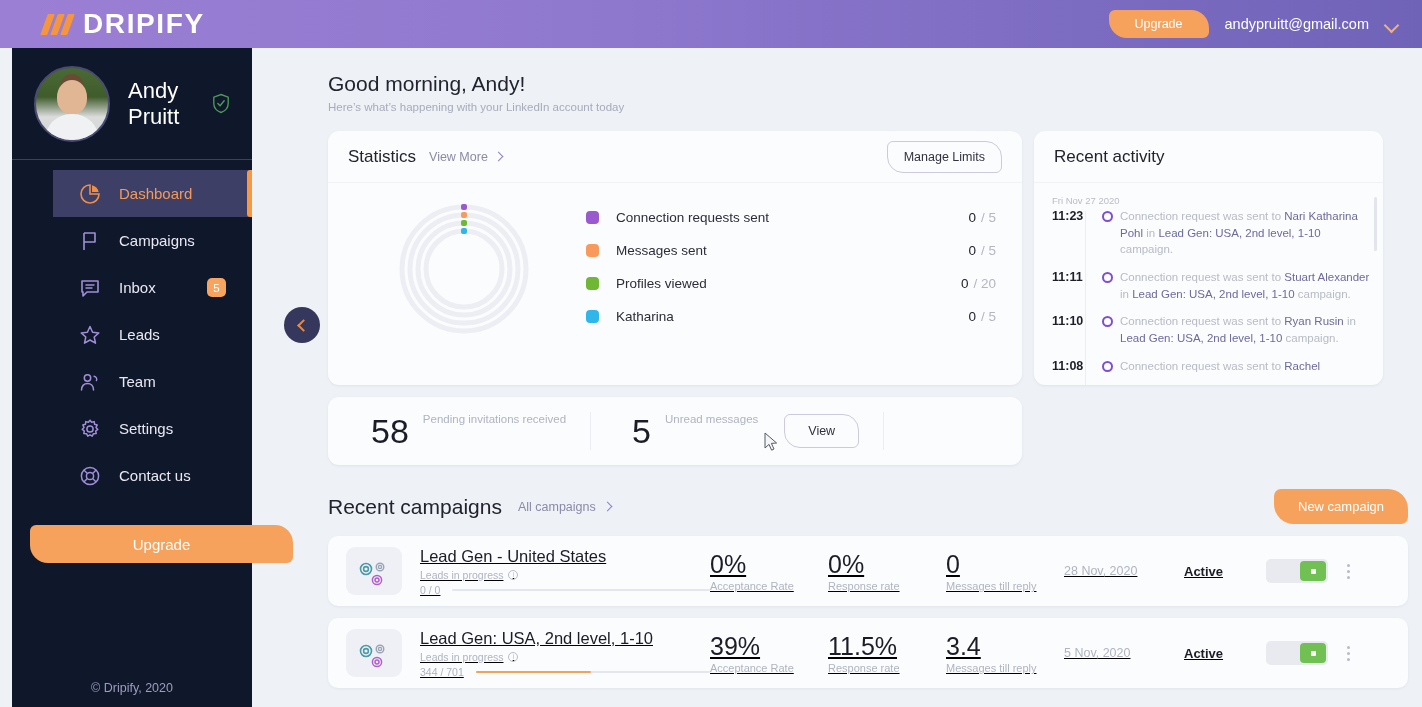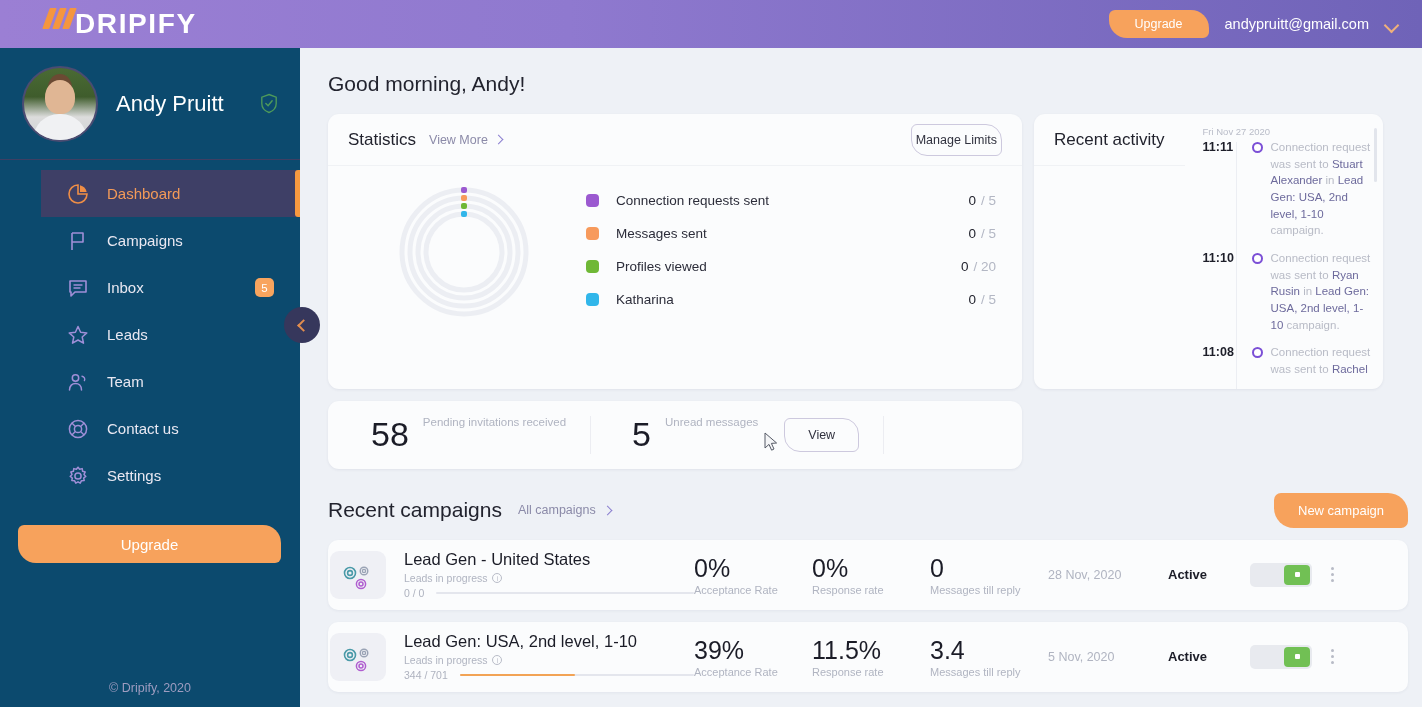--- a/index.html
+++ b/index.html
@@ -11,21 +11,21 @@
   }
   body { position: relative; }
 
   
   .topbar {
     position: absolute; top: 0; left: 0; width: 1422px; height: 48px;
     background: linear-gradient(90deg, #9b7fd4 0%, #8f79cf 40%, #6f63b8 100%);
     display: flex; align-items: center;
     z-index: 30;
   }
-  .logo { display: flex; margin-left: 44px; gap: 4px; }
+  .logo { display: flex; align-items: center; margin-left: 44px; gap: 12px; }
   .logo-bars { display: flex; gap: 3px; transform: skewX(-20deg); }
   .logo-bars i { display: block; width: 7px; height: 21px; background: #f5963f; border-radius: 1px; }
   .logo-bars i:nth-child(1) { height: 21px; }
   .logo-text {
     color: #ffffff; font-size: 28px; font-weight: bold; letter-spacing: 1.6px;
   }
   .topbar-right {
     margin-left: auto; display: flex; align-items: center; gap: 16px; margin-right: 24px;
   }
   .upgrade-top {
@@ -39,22 +39,22 @@
   }
   .chev-down::before {
     content: ""; position: absolute; left: 1px; top: 2px;
     width: 9px; height: 9px;
     border-right: 2px solid #f0b07a; border-bottom: 2px solid #f0b07a;
     transform: rotate(45deg);
   }
 
   
   .sidebar {
-    position: absolute; top: 48px; left: 0; width: 300px; height: 659px;
-    background: #0c4a6e; z-index: 20;
+    position: absolute; top: 48px; left: 12px; width: 240px; height: 659px;
+    background: #0f172a; z-index: 20;
   }
   .profile {
     height: 112px; display: flex; align-items: center; padding: 0 22px;
     border-bottom: 1px solid #3e3f63;
   }
   .avatar {
     width: 76px; height: 76px; border-radius: 50%;
     background:
       radial-gradient(circle at 50% 38%, #e8c3a4 0%, #e8c3a4 24%, transparent 25%),
       linear-gradient(180deg, #4a6b34 0%, #3f5c2c 40%, #dcdcdc 68%, #cfd3d6 100%);
@@ -143,34 +143,34 @@
     color: #8b8aa8; font-size: 12.5px; cursor: pointer;
   }
   .chev-r {
     width: 7px; height: 7px;
     border-right: 1.6px solid #8b7fd0; border-top: 1.6px solid #8b7fd0;
     transform: rotate(45deg);
   }
   .manage-limits {
     margin-left: auto; border: 1px solid #cdc9de; background: transparent;
     color: #31323f; font-size: 12.5px; font-family: "Liberation Sans", sans-serif;
-    padding: 8px 4px; border-radius: 6px 16px 6px 16px; cursor: pointer;
+    padding: 8px 16px; border-radius: 6px 16px 6px 16px; cursor: pointer;
   }
   .stats-body { display: flex; align-items: center; padding: 14px 20px 20px 20px; }
   .donut { width: 152px; height: 140px; margin-left: 40px; flex: none; }
   .legend { flex: 1; margin-left: 46px; margin-right: 6px; }
   .legend-row {
     display: flex; align-items: center; height: 33px; font-size: 13.5px; color: #2c2d3a;
   }
   .legend-dot { width: 13px; height: 13px; border-radius: 4px; margin-right: 17px; flex: none; }
   .legend-label { flex: 1; }
   .legend-val { color: #1d1e29; font-size: 13.5px; }
   .legend-max { color: #b3b7c4; font-size: 13.5px; }
 
-  .activity-card { width: 349px; display: flex; flex-direction: row; }
+  .activity-card { width: 349px; display: flex; flex-direction: column; }
   .activity-head {
     height: 52px; display: flex; align-items: center; padding: 0 20px;
     border-bottom: 1px solid #f0f2f5; font-size: 17px; color: #22232e;
   }
   .activity-list {
     flex: 1; padding: 12px 10px 0 18px; position: relative; overflow: hidden;
   }
   .act-date { font-size: 9.5px; color: #b9bcc8; margin-bottom: 2px; }
   .act-item { display: flex; margin-bottom: 11px; position: relative; }
   .act-time { font-size: 12.5px; color: #1d1e29; font-weight: bold; width: 42px; flex: none; padding-top: 1px; }
@@ -214,21 +214,21 @@
     color: #8b8aa8; font-size: 12.5px; cursor: pointer;
   }
   .new-camp {
     margin-left: auto; background: #f7a25c; color: #ffffff; border: none;
     font-size: 13px; font-family: "Liberation Sans", sans-serif;
     padding: 10px 24px; border-radius: 7px 20px 7px 20px; cursor: pointer;
   }
   .camp-row {
     height: 70px; background: #fbfcfd; border-radius: 10px;
     box-shadow: 0 1px 3px rgba(40,45,80,.06);
-    margin-top: 12px; display: flex; align-items: center; padding: 0 2px;
+    margin-top: 12px; display: flex; align-items: center; padding: 0 18px; text-decoration: underline;
   }
   .gears { width: 56px; height: 48px; background: #eff0f5; border-radius: 9px; flex: none; }
   .camp-info { margin-left: 18px; width: 290px; flex: none; }
   .camp-name { font-size: 16.5px; color: #1b1c27; }
   .camp-sub { font-size: 10.5px; color: #b0b4c1; display: flex; align-items: center; gap: 5px; margin-top: 3px; }
   .info-i {
     width: 10px; height: 10px; border-radius: 50%; border: 1px solid #b9bcc8;
     font-size: 7px; color: #b9bcc8; display: inline-flex;
     align-items: center; justify-content: center; line-height: 1;
   }
@@ -326,48 +326,49 @@
       <svg class="ic" viewBox="0 0 22 22">
         <circle cx="8.5" cy="7" r="3.2" fill="none" stroke="#a08fd8" stroke-width="1.5"></circle>
         <path d="M2.5 19 C2.5 14.8 5.2 12.4 8.5 12.4 C11.8 12.4 14.5 14.8 14.5 19" fill="none" stroke="#a08fd8" stroke-width="1.5" stroke-linecap="round"></path>
         <path d="M15 5.2 C17.2 5.6 18.4 7.8 17.4 9.6" fill="none" stroke="#a08fd8" stroke-width="1.4" stroke-linecap="round"></path>
       </svg>
       <span class="nav-label">Team</span>
     </div>
 
     <div class="nav-item">
       <svg class="ic" viewBox="0 0 22 22">
+        <circle cx="11" cy="11" r="3.1" fill="none" stroke="#a08fd8" stroke-width="1.5"></circle>
+        <path d="M11 2.2 L12.6 4.3 L15.2 3.6 L15.6 6.3 L18.2 7 L17 9.4 L18.8 11.4 L16.7 13 L17.2 15.6 L14.5 15.7 L13.2 18.1 L11 16.8 L8.8 18.1 L7.5 15.7 L4.8 15.6 L5.3 13 L3.2 11.4 L5 9.4 L3.8 7 L6.4 6.3 L6.8 3.6 L9.4 4.3 Z" fill="none" stroke="#a08fd8" stroke-width="1.5" stroke-linejoin="round"></path>
+      </svg>
+      <span class="nav-label">Settings</span>
+    </div>
+
+    <div class="nav-item">
+      <svg class="ic" viewBox="0 0 22 22">
         <circle cx="11" cy="11" r="8.6" fill="none" stroke="#a08fd8" stroke-width="1.5"></circle>
         <circle cx="11" cy="11" r="3.6" fill="none" stroke="#a08fd8" stroke-width="1.5"></circle>
         <path d="M4.9 4.9 L8.4 8.4 M17.1 4.9 L13.6 8.4 M4.9 17.1 L8.4 13.6 M17.1 17.1 L13.6 13.6" stroke="#a08fd8" stroke-width="1.4"></path>
       </svg>
       <span class="nav-label">Contact us</span>
     </div>
-
-    <div class="nav-item">
-      <svg class="ic" viewBox="0 0 22 22">
-        <circle cx="11" cy="11" r="3.1" fill="none" stroke="#a08fd8" stroke-width="1.5"></circle>
-        <path d="M11 2.2 L12.6 4.3 L15.2 3.6 L15.6 6.3 L18.2 7 L17 9.4 L18.8 11.4 L16.7 13 L17.2 15.6 L14.5 15.7 L13.2 18.1 L11 16.8 L8.8 18.1 L7.5 15.7 L4.8 15.6 L5.3 13 L3.2 11.4 L5 9.4 L3.8 7 L6.4 6.3 L6.8 3.6 L9.4 4.3 Z" fill="none" stroke="#a08fd8" stroke-width="1.5" stroke-linejoin="round"></path>
-      </svg>
-      <span class="nav-label">Settings</span>
-    </div>
   </div>
 
   <button class="upgrade-side">Upgrade</button>
   <div class="copyright">© Dripify, 2020</div>
 </div>
 
 <div class="collapse-handle">
   <span class="chev-left"></span>
 </div>
 
 <div class="main">
 
   <div class="greeting">
     <div class="greet-title">Good morning, Andy!</div>
+    <div class="greet-sub">Here’s what’s happening with your LinkedIn account today</div>
   </div>
 
   <div class="row-top">
 
     <div class="card stats-card">
       <div class="stats-head">
         <span class="stats-title">Statistics</span>
         <span class="view-more">
           <span>View More</span>
           <span class="chev-r"></span>
@@ -414,20 +415,27 @@
       </div>
     </div>
 
     <div class="card activity-card">
       <div class="activity-head">Recent activity</div>
       <div class="activity-list">
         <div class="act-line"></div>
         <div class="act-scroll"></div>
         <div class="act-date">Fri Nov 27 2020</div>
 
+        <div class="act-item">
+          <span class="act-time">11:23</span>
+          <span class="act-marker">
+              <span class="act-ring"></span>
+            </span>
+          <span class="act-text"><span>Connection request was sent to </span><b>Nari Katharina Pohl</b><span> in </span><b>Lead Gen: USA, 2nd level, 1-10</b><span> campaign.</span></span>
+        </div>
 
         <div class="act-item">
           <span class="act-time">11:11</span>
           <span class="act-marker">
               <span class="act-ring"></span>
             </span>
           <span class="act-text"><span>Connection request was sent to </span><b>Stuart Alexander</b><span> in </span><b>Lead Gen: USA, 2nd level, 1-10</b><span> campaign.</span></span>
         </div>
 
         <div class="act-item">

